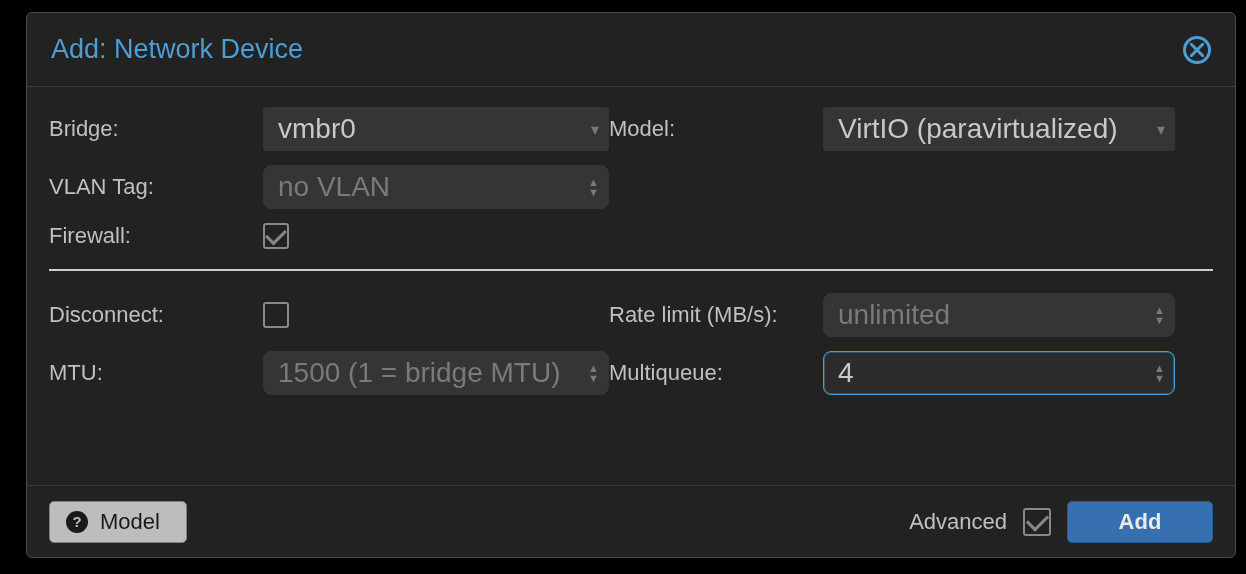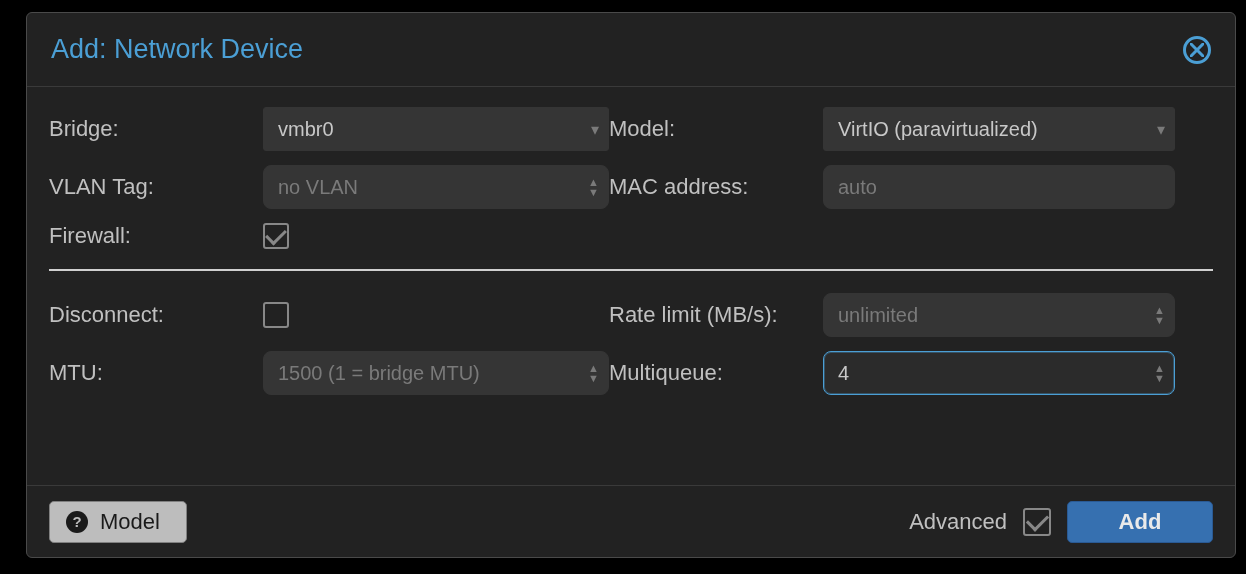--- a/index.html
+++ b/index.html
@@ -62,21 +62,21 @@
     flex: 1;
     position: relative;
     height: 44px;
   }
   .control {
     width: 100%; height: 100%;
     background: #353535;
     border: 1px solid #353535;
     border-radius: 3px;
     color: #c8c8c8;
-    font-size: 20px;
+    font-size: 28px;
     padding: 0 40px 0 14px;
     display: flex; align-items: center;
     outline: none;
   }
   .control.input {
     font-family: inherit;
     border-radius: 8px;
   }
   input.control::placeholder { color: #7a7a7a; }
   .control.focused {
@@ -217,26 +217,20 @@
       <div class="field">
         <div class="label">VLAN Tag:</div>
         <div class="control-wrap">
           <input class="control input" placeholder="no VLAN" style="">
           <span class="trigger-icon spinner">
               <span>▲</span>
               <span>▼</span>
             </span>
         </div>
       </div>
-      <div class="field right">
-        <div class="label">MAC address:</div>
-        <div class="control-wrap">
-          <input class="control input" placeholder="auto" style="">
-        </div>
-      </div>
     </div>
 
     <div class="row">
       <div class="field">
         <div class="label">Firewall:</div>
         <div class="checkbox checked"></div>
       </div>
     </div>
 
     <div class="sep"></div>

